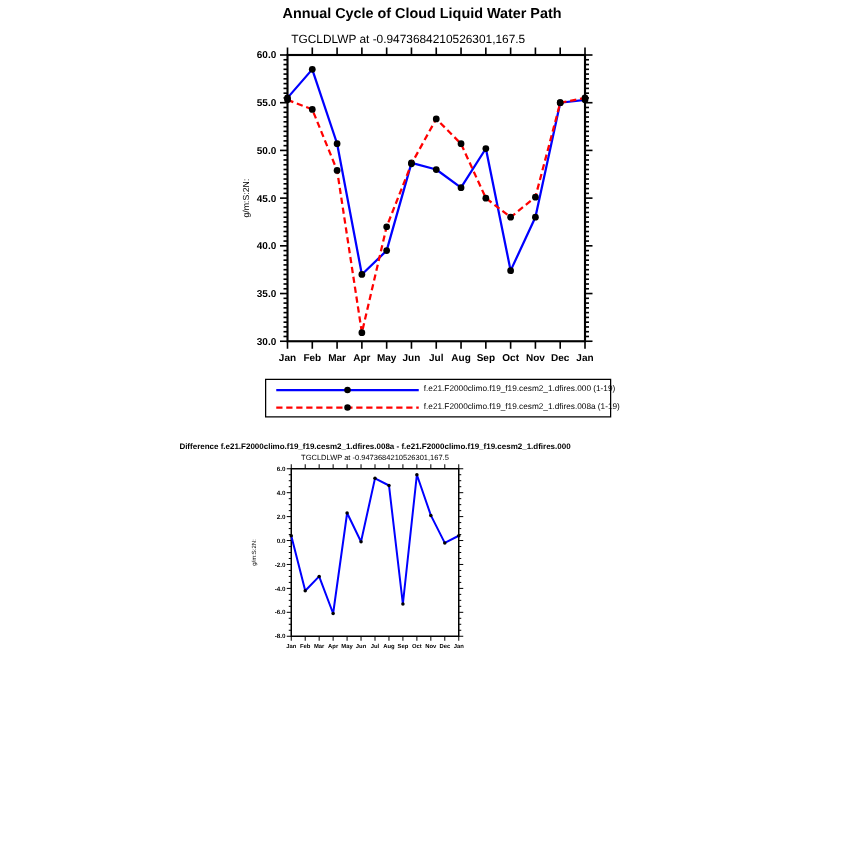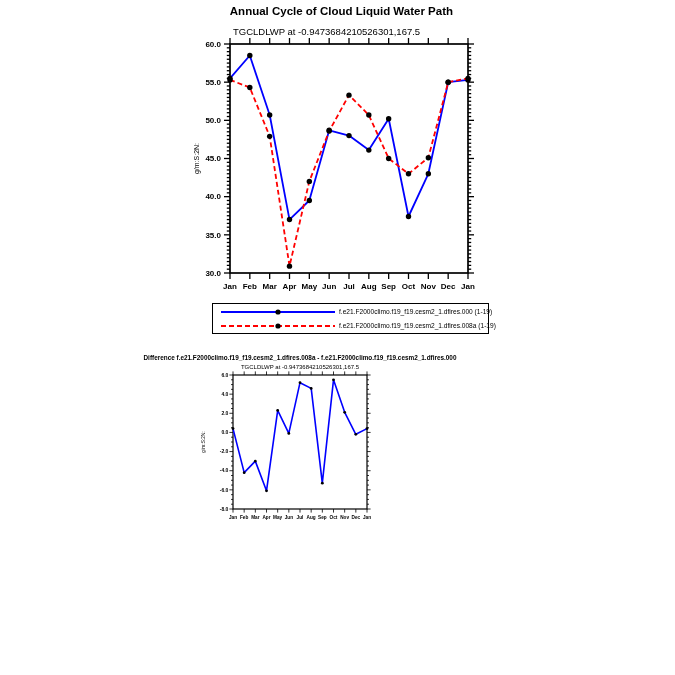--- a/index.html
+++ b/index.html
@@ -1,21 +1,21 @@
 <!DOCTYPE html>
 <html><head>
 <meta charset="utf-8">
 <style>
   html,body{margin:0;padding:0;background:#ffffff;}
   .canvas{
     position:relative;width:675px;height:675px;background:#ffffff;overflow:hidden;
     font-family:"Liberation Sans","DejaVu Sans",sans-serif;color:#000;
   }
   #chart-svg{position:absolute;left:0;top:0;}
-  .t1{position:absolute;left:215px;top:5px;width:238px;text-align:right;
+  .t1{position:absolute;left:226px;top:5px;width:238px;text-align:left;
       font-size:11.5px;font-weight:bold;white-space:nowrap;}
   .s1{position:absolute;left:233px;top:26px;font-size:9.5px;white-space:nowrap;}
   .t2{position:absolute;left:120px;top:354px;width:360px;text-align:center;
       font-size:6.4px;font-weight:bold;white-space:nowrap;}
   .s2{position:absolute;left:230px;top:364px;width:140px;text-align:center;
       font-size:6px;white-space:nowrap;}
   .legend{position:absolute;left:212px;top:303px;width:277px;height:31px;
       border:1.6px solid #000;box-sizing:border-box;display:flex;flex-direction:column;
       justify-content:space-evenly;padding-left:6px;background:#fff;}
   .lrow{display:flex;align-items:center;height:13px;}

